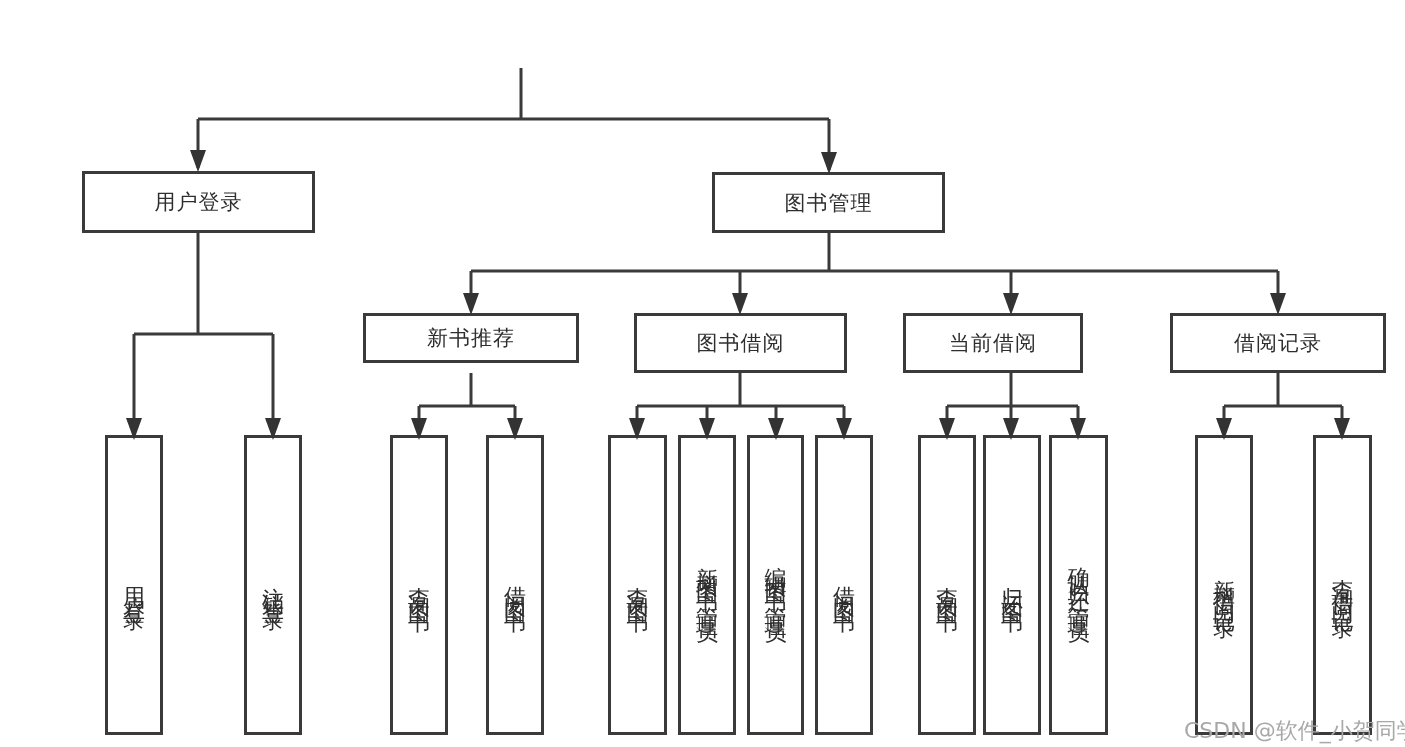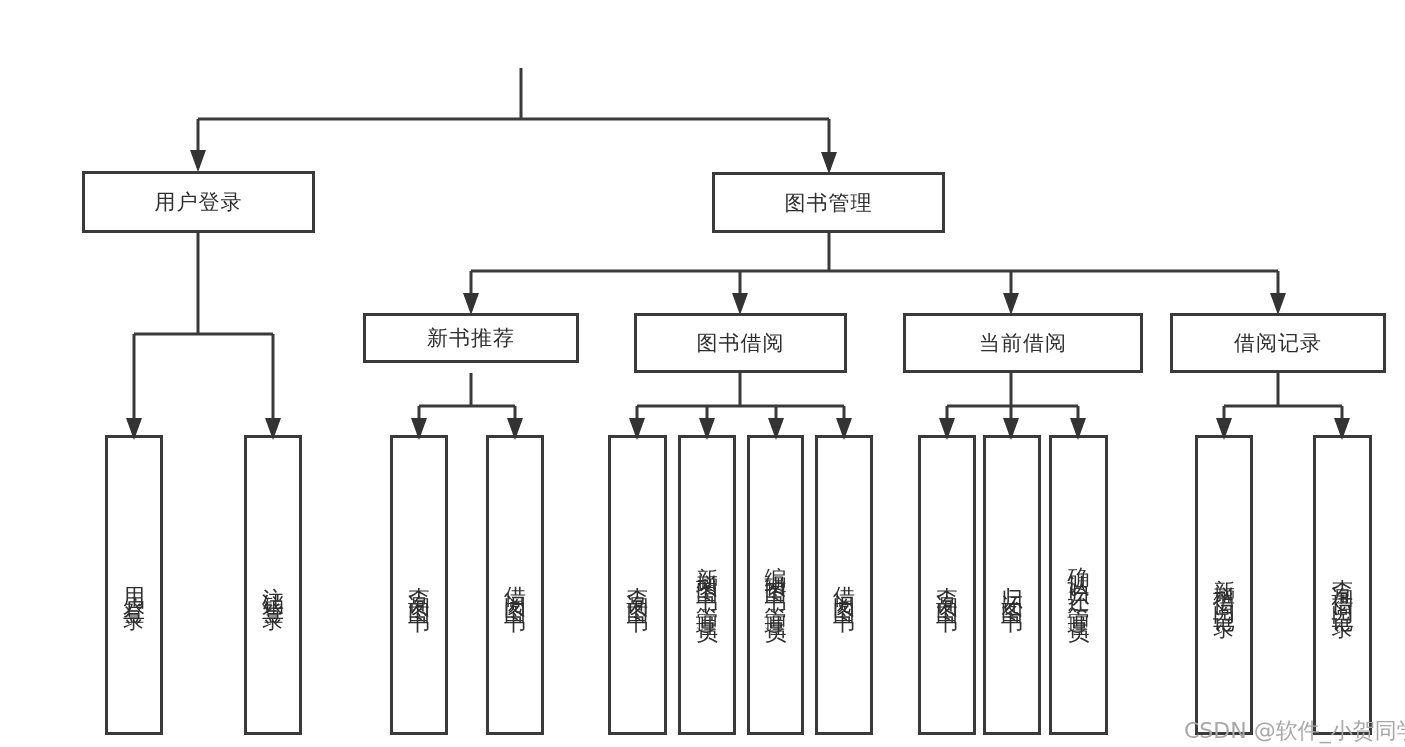--- a/index.html
+++ b/index.html
@@ -93,21 +93,21 @@
   <div class="box hbox" style="left:712px;top:172px;width:233px;height:61px">
     <span>图书管理</span>
   </div>
 
   <div class="box hbox" style="left:363px;top:313px;width:216px;height:50px">
     <span>新书推荐</span>
   </div>
   <div class="box hbox" style="left:634px;top:313px;width:213px;height:60px">
     <span>图书借阅</span>
   </div>
-  <div class="box hbox" style="left:903px;top:313px;width:240px;height:60px">
+  <div class="box hbox" style="left:903px;top:313px;width:180px;height:60px">
     <span>当前借阅</span>
   </div>
   <div class="box hbox" style="left:1170px;top:313px;width:216px;height:60px">
     <span>借阅记录</span>
   </div>
 
   <div class="box vbox" style="left:105px;top:435px;width:58px;height:300px">
     <span>用户登录</span>
   </div>
   <div class="box vbox" style="left:244px;top:435px;width:58px;height:300px">

